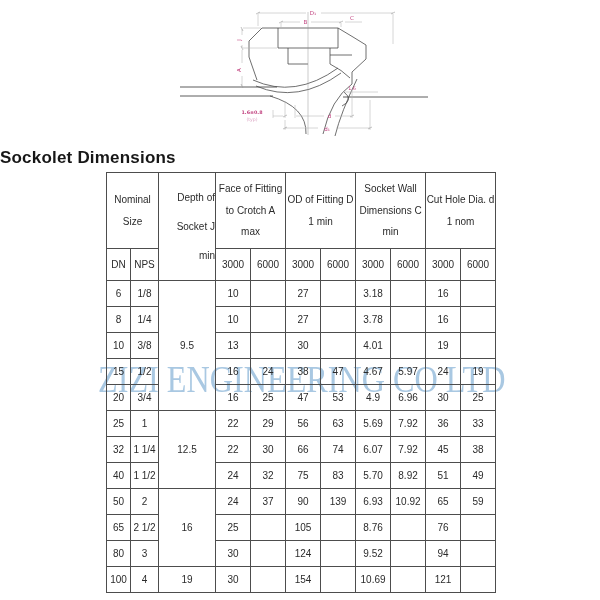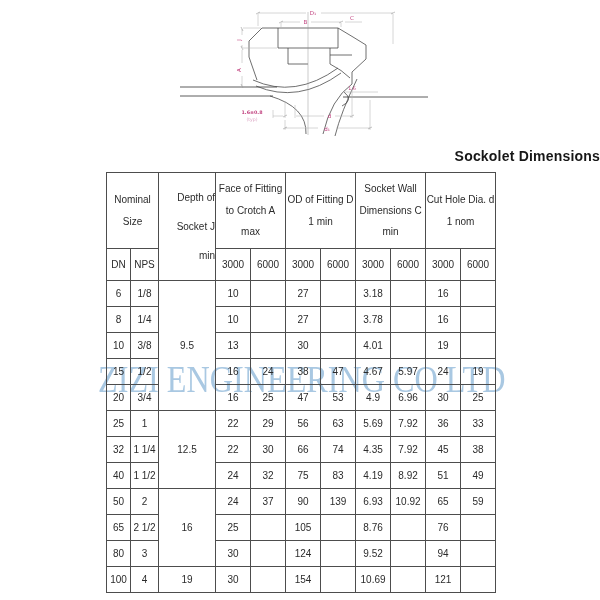--- a/index.html
+++ b/index.html
@@ -7,22 +7,22 @@
        font-family:"Liberation Sans",sans-serif;}
 
   
   .watermark{position:absolute;left:98px;top:358px;width:500px;z-index:0;
      font-family:"Liberation Serif",serif;font-size:35px;color:#a9c8e2;
      white-space:nowrap;transform:scale(0.92,1.10);transform-origin:left top;
      letter-spacing:0px;}
 
   .drawing{position:absolute;left:170px;top:0;width:270px;height:150px;z-index:1;}
 
-  .page-title{position:absolute;left:0;top:148px;width:600px;text-align:right;z-index:2;
-     font-size:14px;font-weight:700;color:#171717;letter-spacing:0.2px;}
+  .page-title{position:absolute;left:0;top:148px;width:600px;text-align:left;z-index:2;
+     font-size:17px;font-weight:700;color:#171717;letter-spacing:0.2px;}
 
   .dim-table{position:absolute;left:106px;top:172px;z-index:2;
      border-collapse:collapse;table-layout:fixed;width:389px;background:transparent;}
   .dim-table th,.dim-table td{border:1px solid #4d4d4d;text-align:center;vertical-align:middle;
      font-size:10px;font-weight:400;color:#2b2b2b;padding:0;overflow:hidden;}
   .dim-table thead tr.grp-row{height:76px;}
   .dim-table thead tr.sub-row{height:32px;}
   .dim-table tbody tr{height:26px;}
   .dim-table th{white-space:pre-line;}
   .dim-table th.grp{line-height:2.15;margin-top:24px;}
@@ -244,33 +244,33 @@
         <td>36</td>
         <td>33</td>
       </tr>
       <tr>
         <td>32</td>
         <td>1 1/4</td>
         <td>22</td>
         <td>30</td>
         <td>66</td>
         <td>74</td>
-        <td>4.35</td>
+        <td>6.07</td>
         <td>7.92</td>
         <td>45</td>
         <td>38</td>
       </tr>
       <tr>
         <td>40</td>
         <td>1 1/2</td>
         <td>24</td>
         <td>32</td>
         <td>75</td>
         <td>83</td>
-        <td>4.19</td>
+        <td>5.70</td>
         <td>8.92</td>
         <td>51</td>
         <td>49</td>
       </tr>
       <tr>
         <td>50</td>
         <td>2</td>
         <td rowspan="3">16</td>
         <td>24</td>
         <td>37</td>

